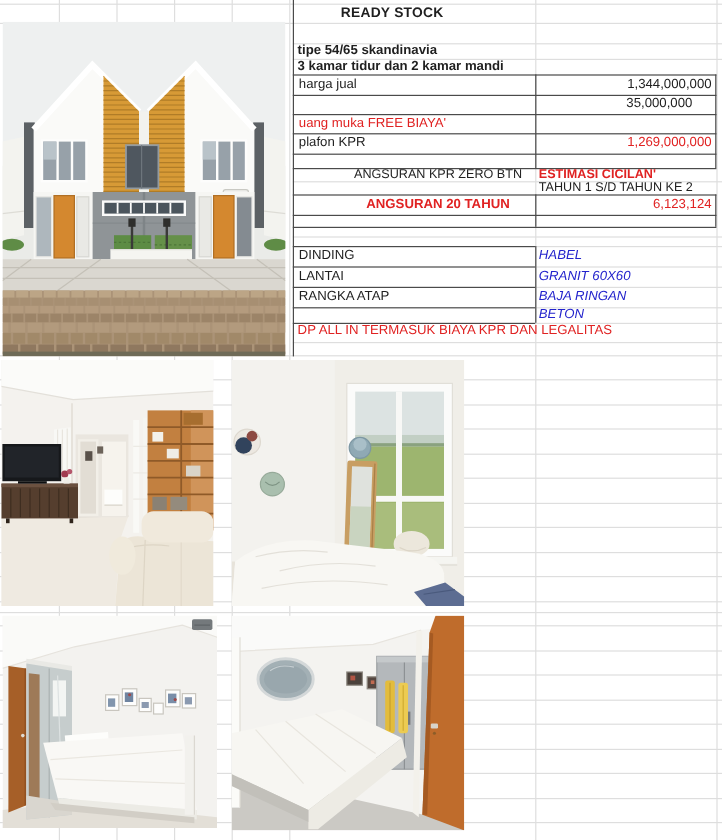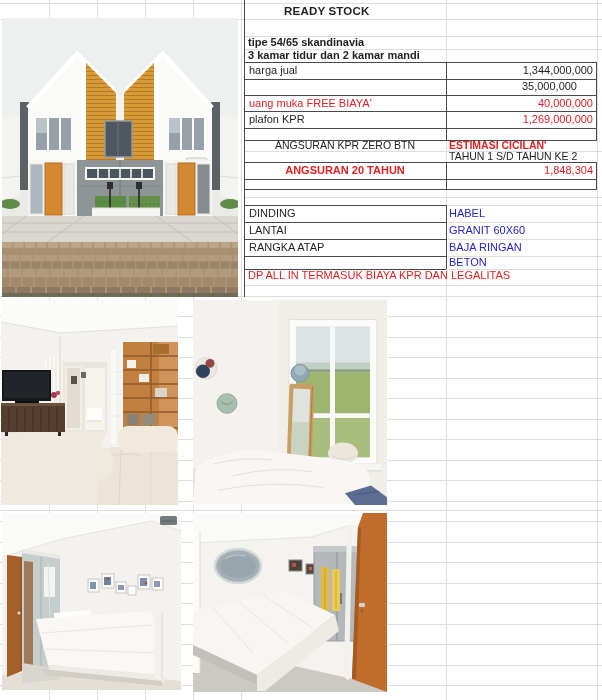--- a/index.html
+++ b/index.html
@@ -3,24 +3,24 @@
 <meta charset="utf-8">
 <style>
   html,body{margin:0;padding:0;background:#ffffff;}
   .sheet{position:relative;width:602px;height:700px;background:#ffffff;
          font-family:"Liberation Sans",sans-serif;color:#1f1f1f;overflow:hidden;}
   .gl{position:absolute;background:#dedede;z-index:1;}
   .db{position:absolute;background:#4a4a4a;z-index:3;}
   .cell{position:absolute;z-index:4;font-size:11px;line-height:1;display:flex;
         align-items:center;white-space:nowrap;overflow:visible;}
   .right{justify-content:flex-end;text-align:center;}
-  .center{justify-content:center;text-align:center;}
+  .center{justify-content:center;text-align:center;padding-left:20px;}
   .bold{font-weight:bold;}
   .red{color:#e02222;}
-  .blue{color:#2323cc;}
+  .blue{color:#2323cc;font-style:italic;}
   .small{font-size:10.5px;}
   .title{font-size:11.5px;letter-spacing:.2px;margin-left:36px;}
   .photo{position:absolute;z-index:2;overflow:hidden;}
   .photo svg{display:block;width:100%;height:100%;}
 </style>
 </head>
 <body>
 
 <div class="sheet">
 
@@ -381,31 +381,30 @@
   <div class="cell bold title" style="left:248px;top:3px;width:220px;height:17px">READY STOCK</div>
   <div class="cell bold" style="left:248px;top:35px;width:250px;height:14px">tipe 54/65 skandinavia</div>
   <div class="cell bold" style="left:248px;top:48.5px;width:250px;height:13px">3 kamar tidur dan 2 kamar mandi</div>
 
   <div class="cell" style="left:249px;top:61.5px;width:190px;height:17px">harga jual</div>
   <div class="cell right" style="left:448px;top:61.5px;width:145px;height:17px">1,344,000,000</div>
 
   <div class="cell right" style="left:432px;top:78.5px;width:145px;height:16.5px">35,000,000</div>
 
   <div class="cell red" style="left:249px;top:95px;width:190px;height:16px">uang muka FREE BIAYA'</div>
-  <div class="cell right red" style="left:448px;top:95px;width:145px;height:16px">40,000,000</div>
 
   <div class="cell" style="left:249px;top:111px;width:190px;height:16.5px">plafon KPR</div>
   <div class="cell right red" style="left:448px;top:111px;width:145px;height:16.5px">1,269,000,000</div>
 
   <div class="cell center small" style="left:244px;top:140px;width:202px;height:11px">ANGSURAN KPR ZERO BTN</div>
   <div class="cell small red bold" style="left:449px;top:140px;width:146px;height:11px">ESTIMASI CICILAN'</div>
   <div class="cell small" style="left:449px;top:151px;width:146px;height:11px">TAHUN 1 S/D TAHUN KE 2</div>
 
   <div class="cell center red bold" style="left:244px;top:162px;width:202px;height:16.5px">ANGSURAN 20 TAHUN</div>
-  <div class="cell right red" style="left:448px;top:162px;width:145px;height:16.5px">1,848,304</div>
+  <div class="cell right red" style="left:448px;top:162px;width:145px;height:16.5px">6,123,124</div>
 
   <div class="cell" style="left:249px;top:205px;width:190px;height:17px">DINDING</div>
   <div class="cell blue" style="left:449px;top:205px;width:145px;height:17px">HABEL</div>
 
   <div class="cell" style="left:249px;top:222px;width:190px;height:17px">LANTAI</div>
   <div class="cell blue" style="left:449px;top:222px;width:145px;height:17px">GRANIT 60X60</div>
 
   <div class="cell" style="left:249px;top:239px;width:190px;height:16.5px">RANGKA ATAP</div>
   <div class="cell blue" style="left:449px;top:239px;width:145px;height:16.5px">BAJA RINGAN</div>
 

